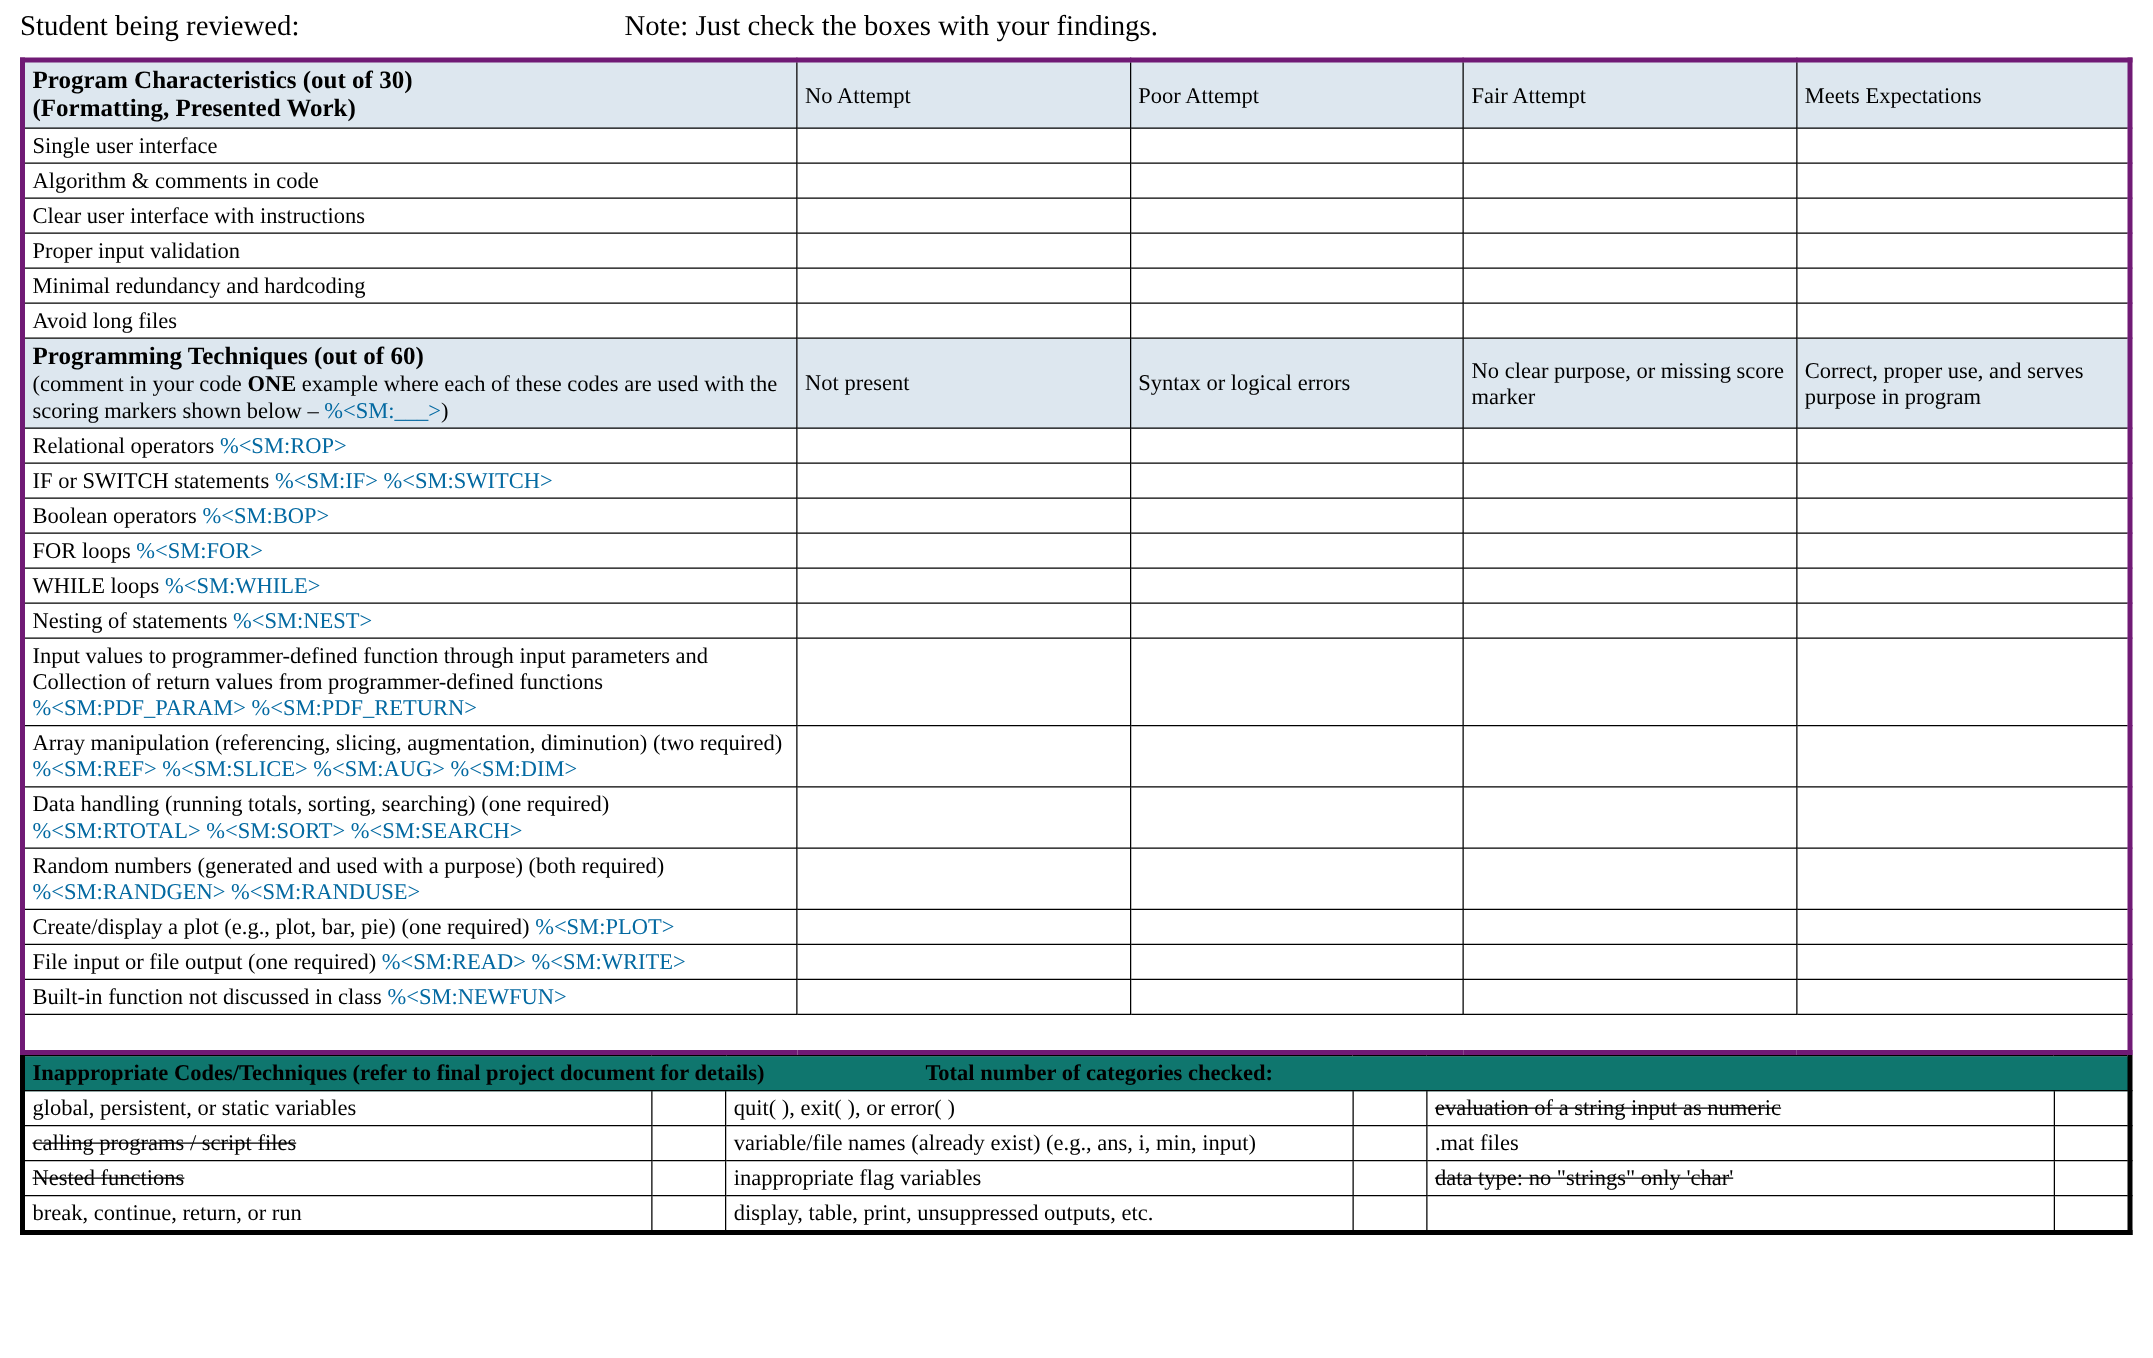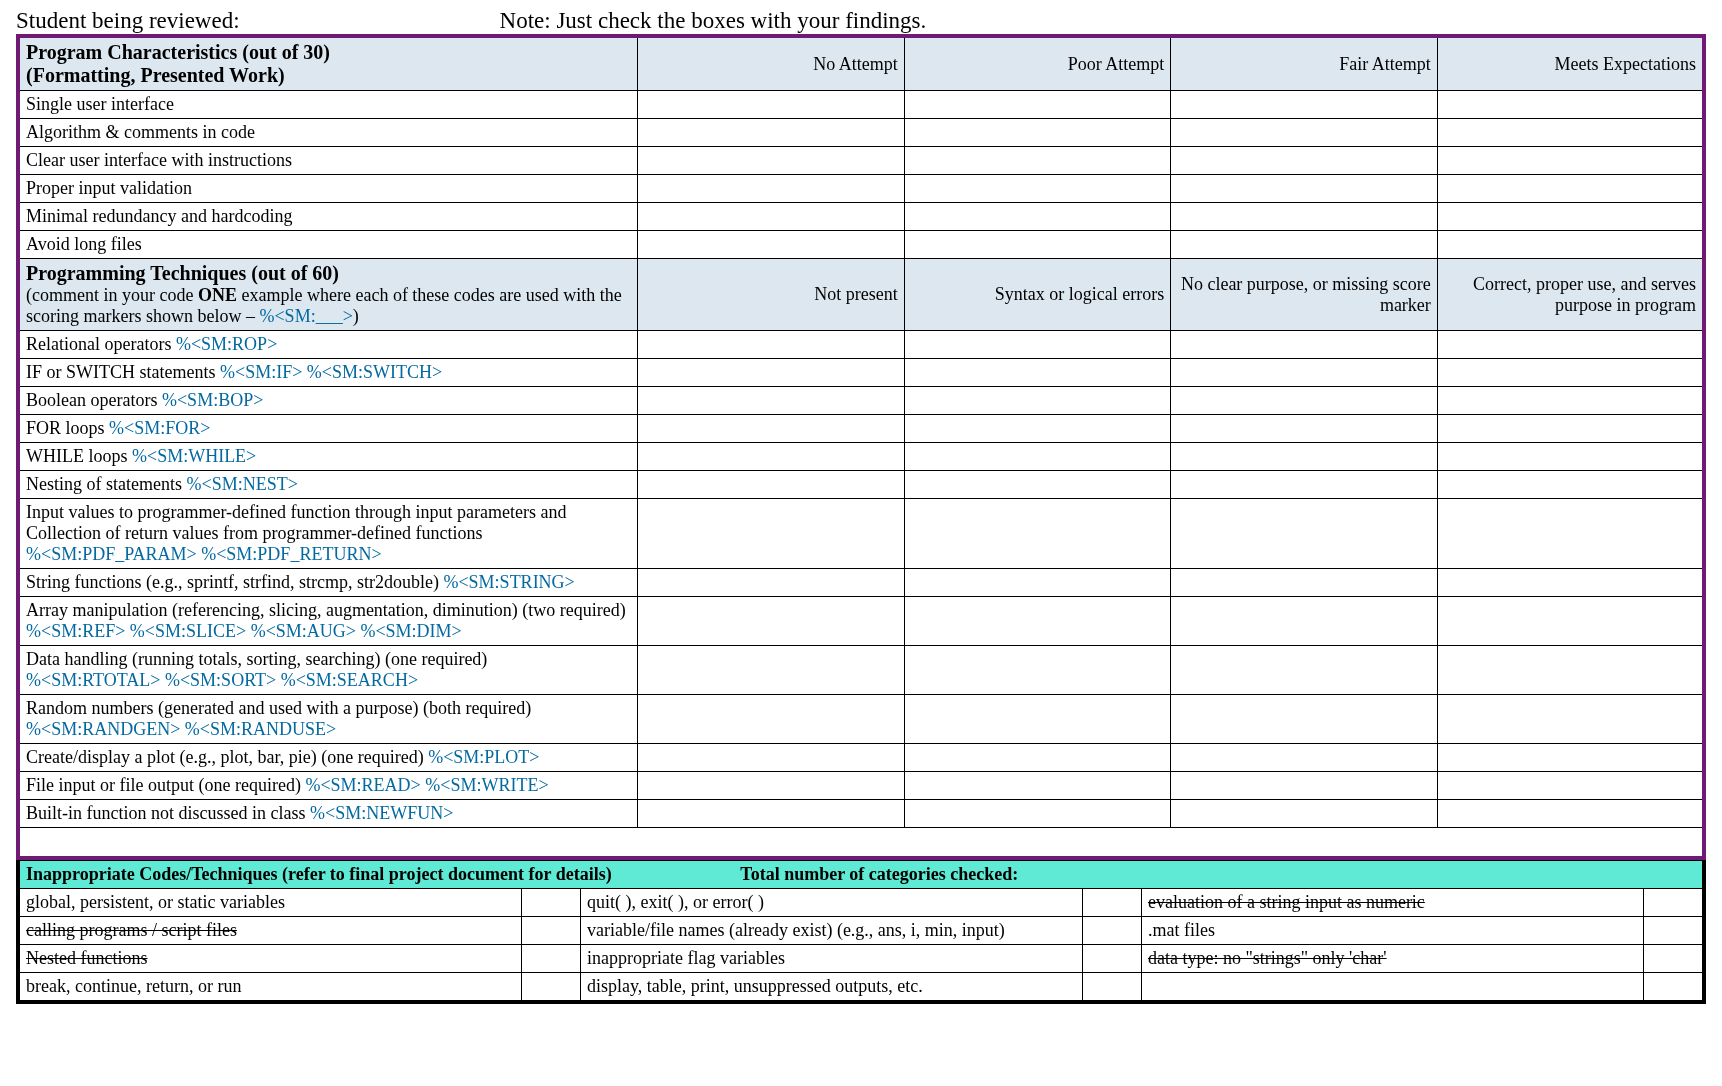--- a/index.html
+++ b/index.html
@@ -1,31 +1,31 @@
 <!DOCTYPE html>
 <html><head>
 <meta charset="utf-8">
 <style>
   html,body{margin:0;padding:0;background:#fff;font-family:"Times New Roman",Times,serif;color:#000}
   .page{width:1722px;height:1086px;box-sizing:border-box;padding:8px 16px}
-  .topline{display:flex;font-size:23px;margin-bottom:0}
+  .topline{display:flex;font-size:23px;margin-bottom:12px}
   .topline .left{flex:0 0 auto}
   .topline .right{flex:1;text-align:left;padding-left:260px}
   table.main{width:100%;border-collapse:collapse;border:4px solid #701a75}
   table.main td,table.main th{border:1px solid #000;padding:3px 6px;font-size:18px;vertical-align:middle}
   .hdr{background:#dde7ef}
   .sechead{font-weight:bold;font-size:20px}
-  .center{text-align:right}
+  .center{text-align:left}
   .col1{width:495px}
   .colrest{width:213px}
   .marker{color:#0369a1}
   .spacer td{height:22px;border-left:4px solid #000;border-right:4px solid #000;border-top:1px solid #000;border-bottom:4px solid #000}
   table.inap{width:100%;border-collapse:collapse;border:4px solid #000;border-top:none}
   table.inap td{border:1px solid #000;padding:3px 6px;font-size:18px}
-  .inaphead{background:#5eead4;font-weight:bold;font-size:19px}
+  .inaphead{background:#0f766e;font-weight:bold;font-size:19px}
   .strike{text-decoration:line-through}
   .chkcol{width:44px}
   .labcol{width:470px}
 </style>
 </head>
 <body>
 <div class="page">
 
 <div class="topline">
   <div class="left">Student being reviewed:</div>
@@ -154,27 +154,20 @@
           <td></td>
         </tr>
         <tr>
           <td><span>Input values to programmer-defined function through input parameters and Collection of return values from programmer-defined functions</span><br><span class="marker">%&lt;SM:PDF_PARAM&gt;    %&lt;SM:PDF_RETURN&gt;</span></td>
           <td></td>
           <td></td>
           <td></td>
           <td></td>
         </tr>
         <tr>
-          <td><span>String functions (e.g., sprintf, strfind, strcmp, str2double) </span><span class="marker">%&lt;SM:STRING&gt;</span></td>
-          <td></td>
-          <td></td>
-          <td></td>
-          <td></td>
-        </tr>
-        <tr>
           <td><span>Array manipulation (referencing, slicing, augmentation, diminution) (two required) </span><span class="marker">%&lt;SM:REF&gt;   %&lt;SM:SLICE&gt;   %&lt;SM:AUG&gt;   %&lt;SM:DIM&gt;</span></td>
           <td></td>
           <td></td>
           <td></td>
           <td></td>
         </tr>
         <tr>
           <td><span>Data handling (running totals, sorting, searching) (one required)</span><br><span class="marker">%&lt;SM:RTOTAL&gt;   %&lt;SM:SORT&gt;   %&lt;SM:SEARCH&gt;</span></td>
           <td></td>
           <td></td>

